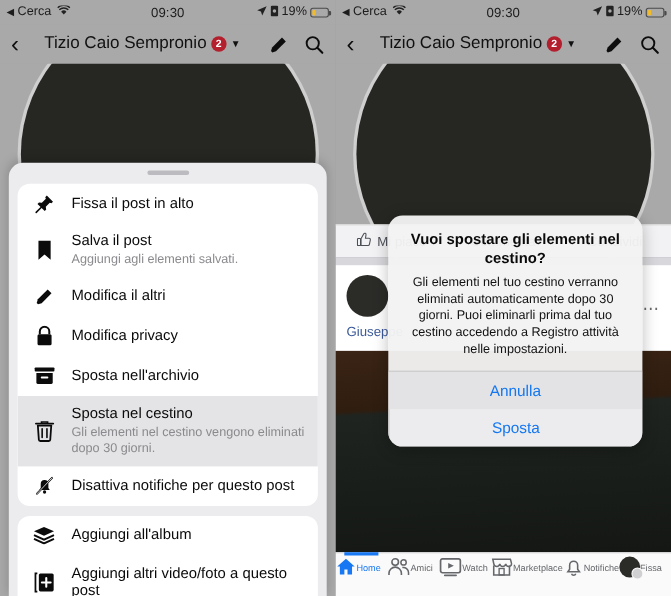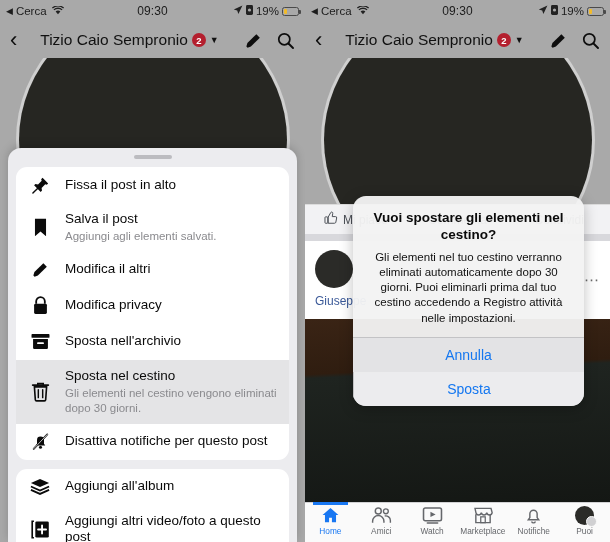--- a/index.html
+++ b/index.html
@@ -128,21 +128,21 @@
   .alert-btn + .alert-btn{ border-left:1px solid #c3c3c5;}
   .alert-btn.cancel{ background:rgba(226,226,228,.85); }
   .alert-btn.confirm{ background:rgba(236,236,238,.78); }
 
   
   .tabbar{
     position:absolute; left:0; right:0; bottom:0; height:40px;
     background:#fafafa; border-top:1px solid #d2d2d4;
     display:flex; align-items:flex-start;
   }
-  .tab{ flex:1; display:flex; flex-direction:column; align-items:center; padding-top:3px; position:relative;}
+  .tab{ flex:1; display:flex; align-items:center; padding-top:3px; position:relative;}
   .tab-ic{ height:19px; display:flex; align-items:center; justify-content:center; color:#65676b;}
   .tab-lb{ font-size:8.3px; color:#65676b; margin-top:1px; }
   .tab.active .tab-ic, .tab.active .tab-lb{ color:#1877f2; }
   .tab.active::before{
     content:""; position:absolute; top:-1px; left:8px; right:8px; height:2.5px;
     background:#1877f2;
   }
   .tab-avatar{
     width:19px; height:19px; border-radius:50%; background:#2b2b28; position:relative;
   }
@@ -485,18 +485,18 @@
               <path d="M5.4 17.4h13.2l-2-2.8V9.9a4.6 4.6 0 0 0-9.2 0v4.7z" stroke="#65676b" stroke-width="1.8" fill="none"></path>
               <path d="M9.6 19.6a2.5 2.5 0 0 0 4.8 0" stroke="#65676b" stroke-width="1.7" fill="none"></path>
             </svg>
         </span>
         <span class="tab-lb">Notifiche</span>
       </div>
       <div class="tab">
         <span class="tab-ic">
           <span class="tab-avatar"></span>
         </span>
-        <span class="tab-lb">Puoi</span>
+        <span class="tab-lb">Fissa</span>
       </div>
     </div>
 
   </div>
 </div>
 
 </body></html>

